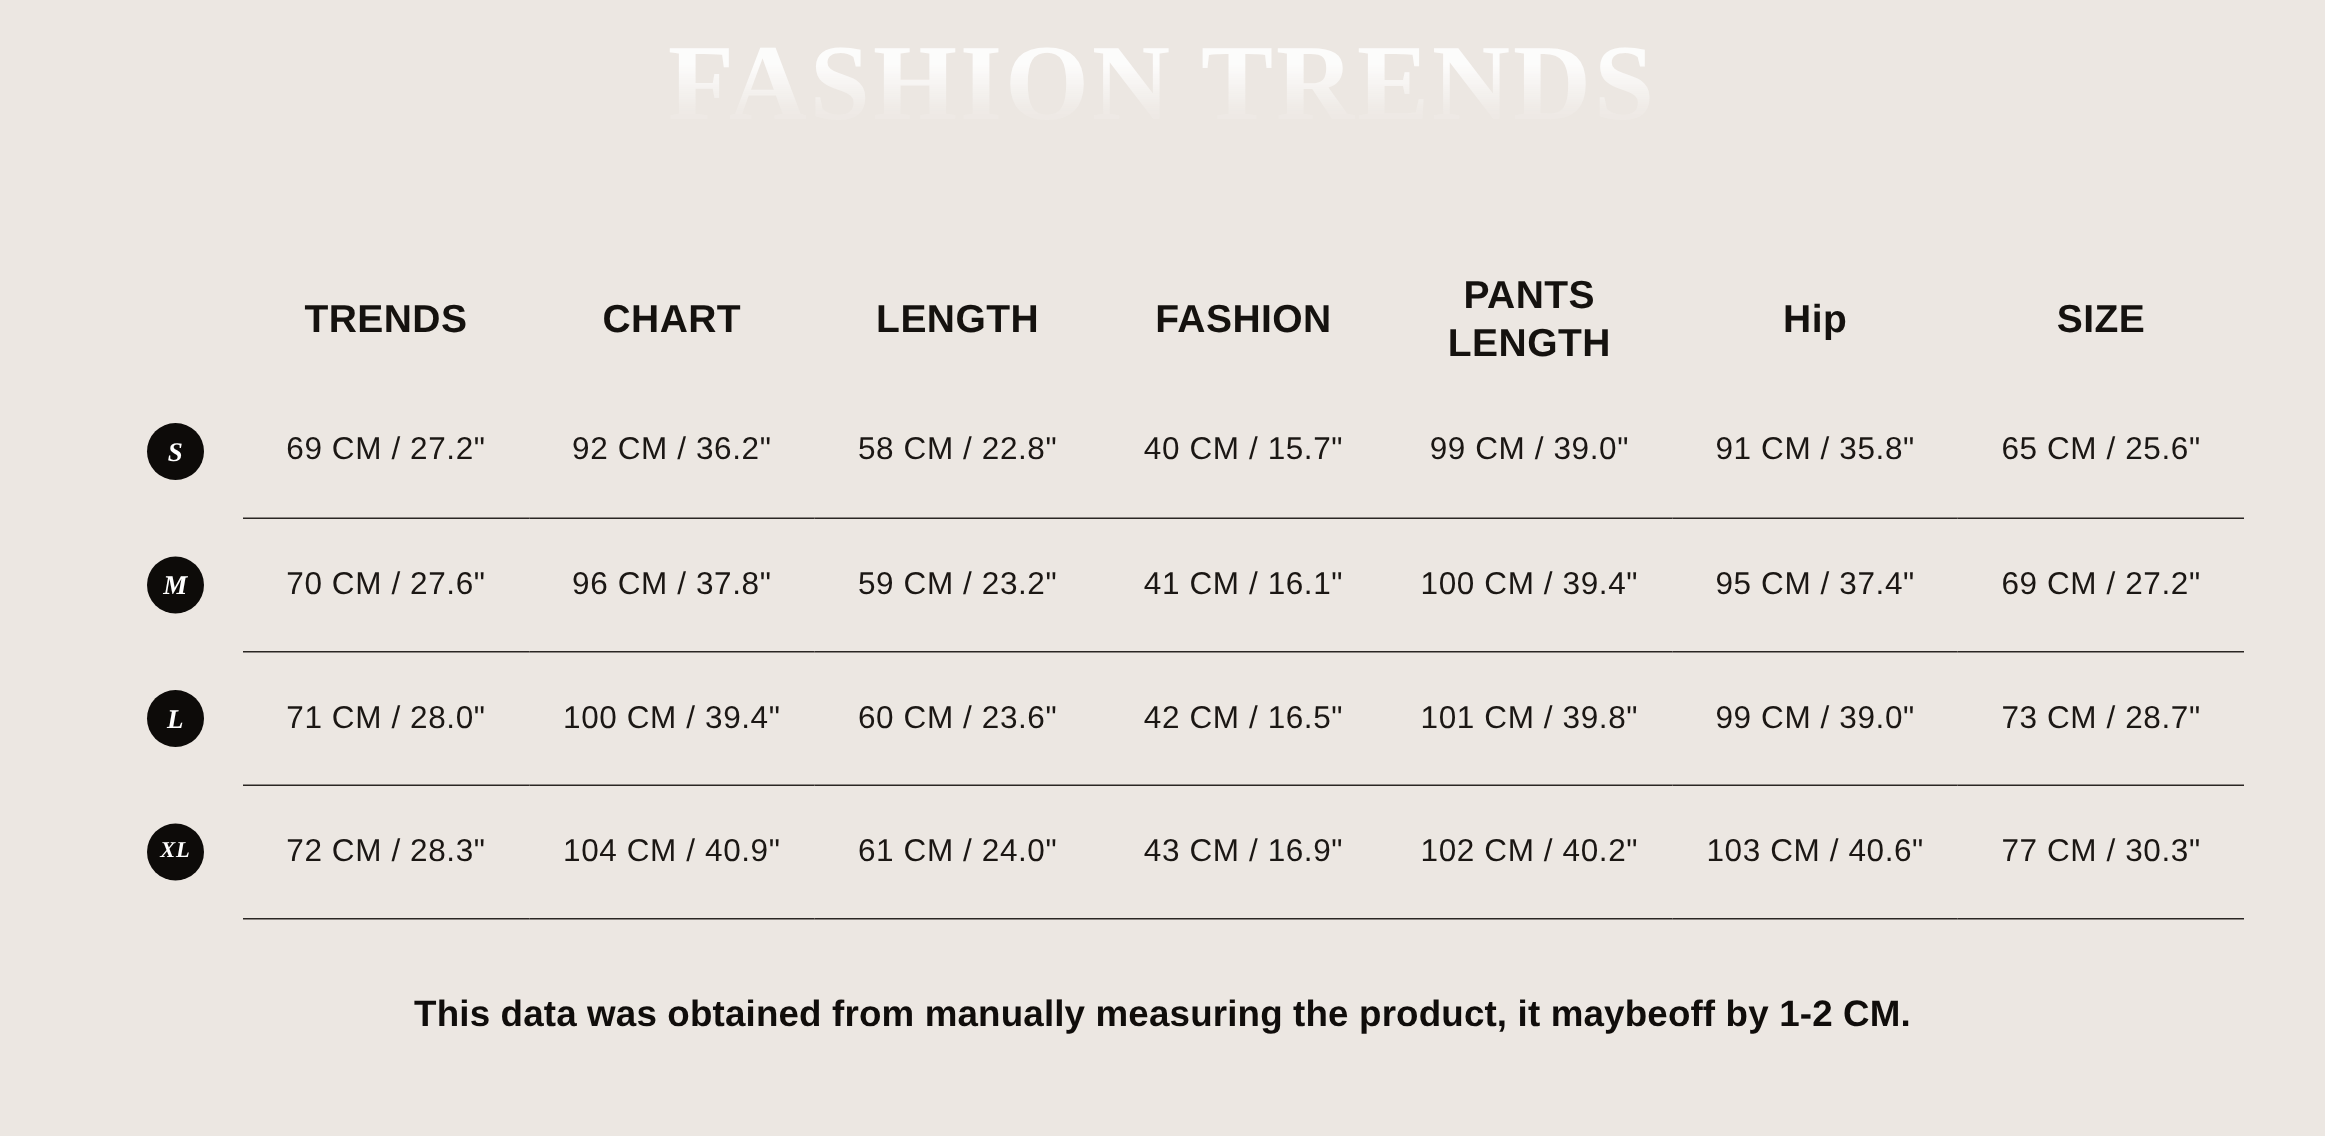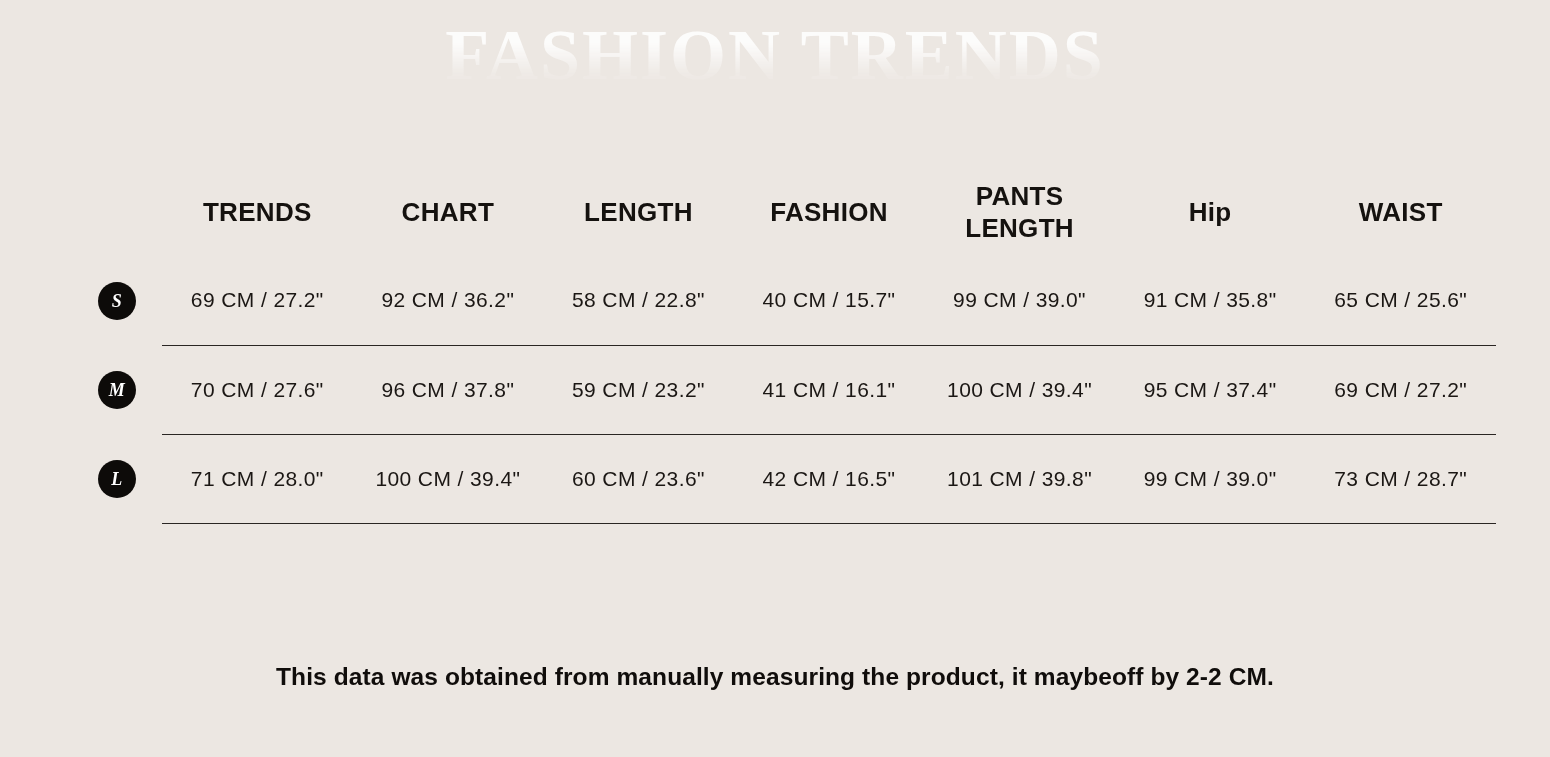--- a/index.html
+++ b/index.html
@@ -162,21 +162,21 @@
       </colgroup>
       <thead>
         <tr>
           <th class="size-head"></th>
           <th>TRENDS</th>
           <th>CHART</th>
           <th>LENGTH</th>
           <th>FASHION</th>
           <th>PANTS LENGTH</th>
           <th>Hip</th>
-          <th>WAIST</th>
+          <th>SIZE</th>
         </tr>
       </thead>
       <tbody>
         <tr>
           <td class="size-cell">
             <span class="size-badge">S</span>
           </td>
           <td>69  CM /  27.2"</td>
           <td>92 CM /  36.2"</td>
           <td>58 CM /  22.8"</td>
@@ -202,19 +202,31 @@
             <span class="size-badge">L</span>
           </td>
           <td>71  CM /  28.0"</td>
           <td>100 CM /  39.4"</td>
           <td>60 CM /  23.6"</td>
           <td>42 CM /   16.5"</td>
           <td>101 CM /  39.8"</td>
           <td>99 CM /  39.0"</td>
           <td>73 CM /  28.7"</td>
         </tr>
+        <tr>
+          <td class="size-cell">
+            <span class="size-badge xl">XL</span>
+          </td>
+          <td>72  CM /  28.3"</td>
+          <td>104 CM /  40.9"</td>
+          <td>61 CM /  24.0"</td>
+          <td>43 CM /   16.9"</td>
+          <td>102 CM /  40.2"</td>
+          <td>103 CM /  40.6"</td>
+          <td>77 CM /  30.3"</td>
+        </tr>
       </tbody>
     </table>
   </div>
 
-  <div class="footnote">This data was obtained from manually measuring the product, it maybeoff by 2-2 CM.</div>
+  <div class="footnote">This data was obtained from manually measuring the product, it maybeoff by 1-2 CM.</div>
 
 </div>
 
 </body></html>

